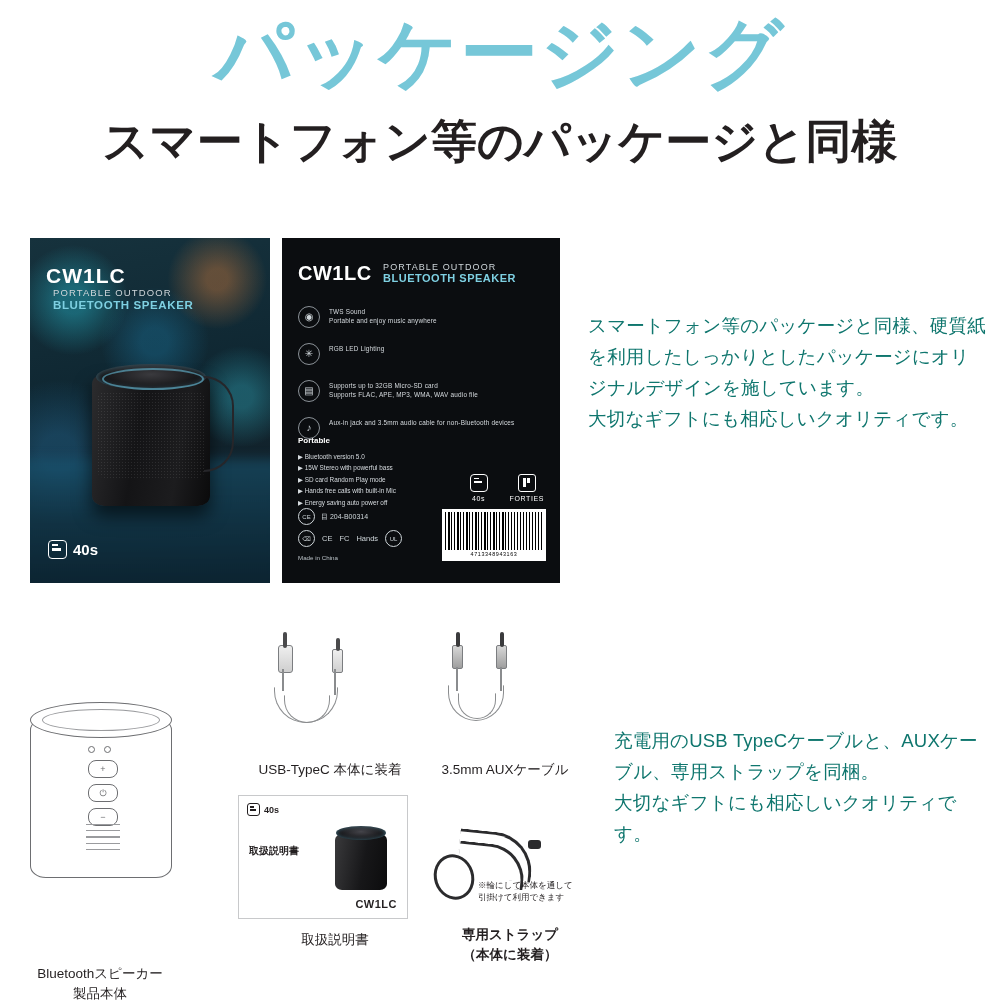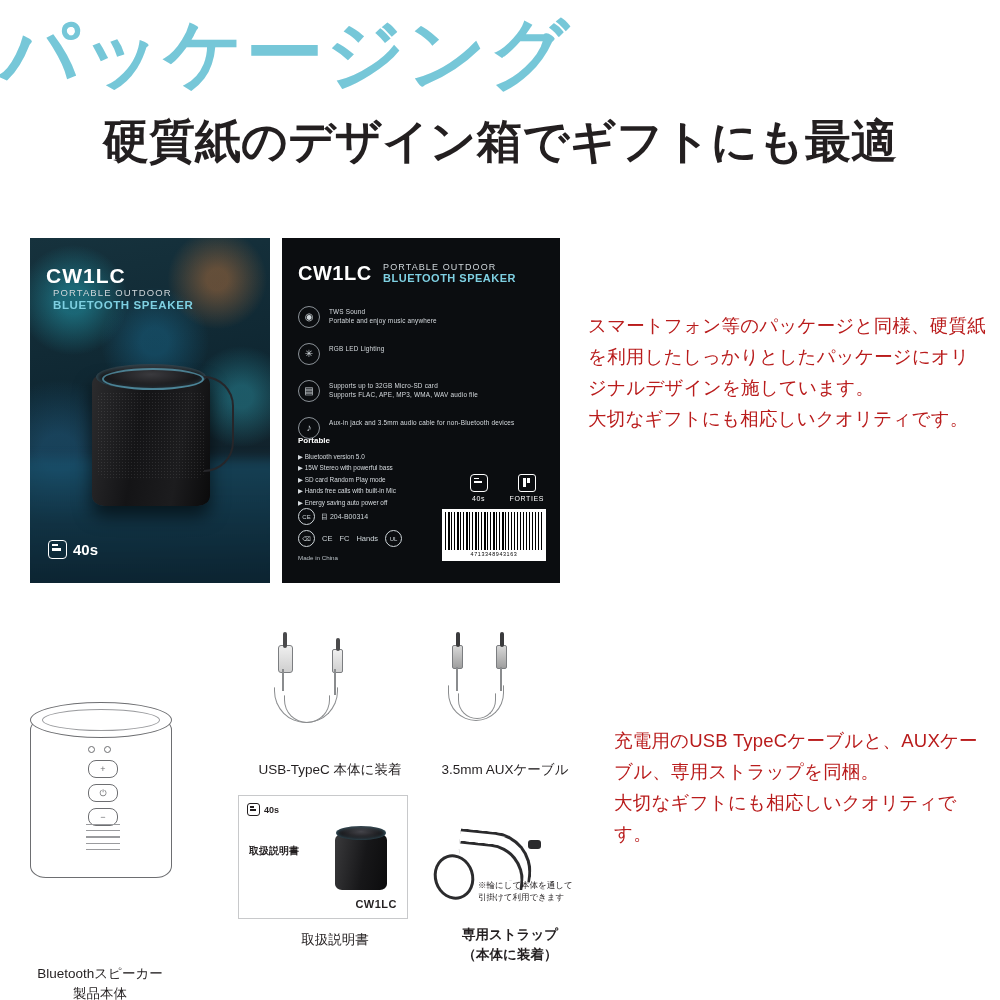--- a/index.html
+++ b/index.html
@@ -15,21 +15,21 @@
     overflow: hidden;
     position: relative;
   }
 
   
   .title-main {
     position: absolute;
     top: 14px;
     left: 0;
     width: 1000px;
-    text-align: left;
+    text-align: center;
     font-size: 78px;
     line-height: 1.0;
     font-weight: 700;
     color: #76c7d8;
     letter-spacing: 2px;
   }
   .title-sub {
     position: absolute;
     top: 118px;
     left: 0;
@@ -374,21 +374,21 @@
     color: #000;
     letter-spacing: 0.6px;
     margin-top: 1px;
   }
 
   
   .para {
     position: absolute;
     font-size: 18.5px;
     line-height: 1.68;
-    color: #b91c1c;
+    color: #0f766e;
     letter-spacing: 0.2px;
   }
   .para-1 { left: 588px; top: 310px; width: 400px; }
   .para-2 { left: 614px; top: 725px; width: 380px; }
 
   
   .spk-outline {
     position: absolute;
     left: 30px;
     top: 700px;
@@ -598,21 +598,21 @@
     left: 96px; top: 22px;
     width: 13px; height: 9px;
     background: #2b2b2d;
     border-radius: 3px;
   }
 </style>
 </head>
 <body>
 
 <div class="title-main">パッケージング</div>
-<div class="title-sub">硬質紙のデザイン箱でギフトにも最適</div>
+<div class="title-sub">スマートフォン等のパッケージと同様</div>
 
 <div class="pkg-front">
   <div class="pkg-photo"></div>
 
   <div class="spk-front">
     <div class="spk-strap"></div>
     <div class="spk-body"></div>
     <div class="spk-mesh"></div>
     <div class="spk-top"></div>
     <div class="spk-ring"></div>

